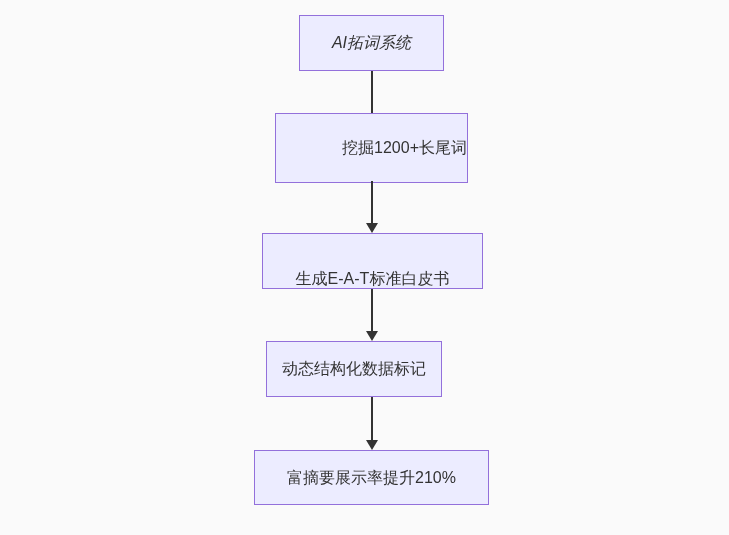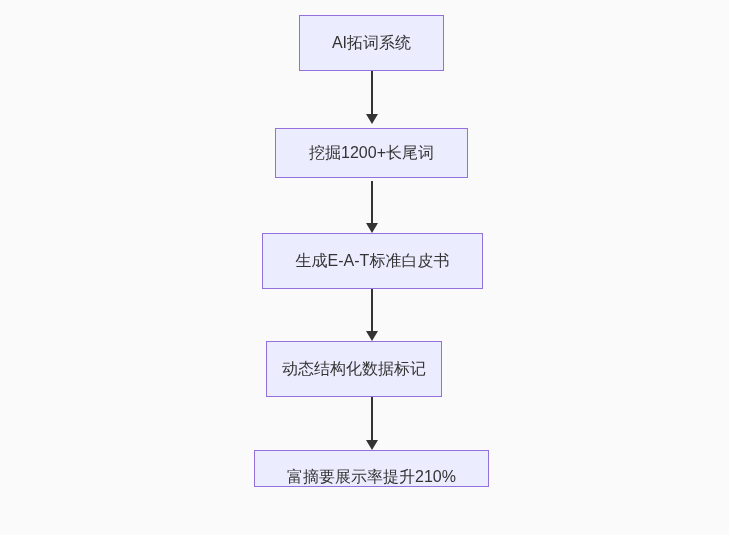--- a/index.html
+++ b/index.html
@@ -22,25 +22,25 @@
     background: var(--node-fill, #ececff);
     border: 1px solid var(--node-border, #9370db);
     color: var(--text-color, #333333);
     display: flex;
     align-items: center;
     justify-content: center;
     font-size: 16px;
     line-height: 1.2;
     white-space: nowrap;
   }
-  .node-1 { left: 299px; top: 15px;  width: 145px; height: 56px; }
-  .node-2 { left: 275px; top: 128px; width: 193px; height: 50px; }
-  .node-3 { left: 262px; top: 233px; width: 221px; height: 56px; }
+  .node-1 { left: 299px; top: 15px;  width: 145px; height: 56px; font-style: italic; }
+  .node-2 { left: 275px; top: 113px; width: 193px; height: 70px; justify-content: flex-end; }
+  .node-3 { left: 262px; top: 233px; width: 221px; height: 56px; align-items: flex-end; }
   .node-4 { left: 266px; top: 341px; width: 176px; height: 56px; }
-  .node-5 { left: 254px; top: 450px; width: 235px; height: 37px; align-items: flex-end; }
+  .node-5 { left: 254px; top: 450px; width: 235px; height: 55px; }
 
   .flow-arrow {
     position: absolute;
     left: 365px;            
     width: 13px;
     display: flex;
     flex-direction: column;
     align-items: center;
   }
   .flow-arrow .shaft {

